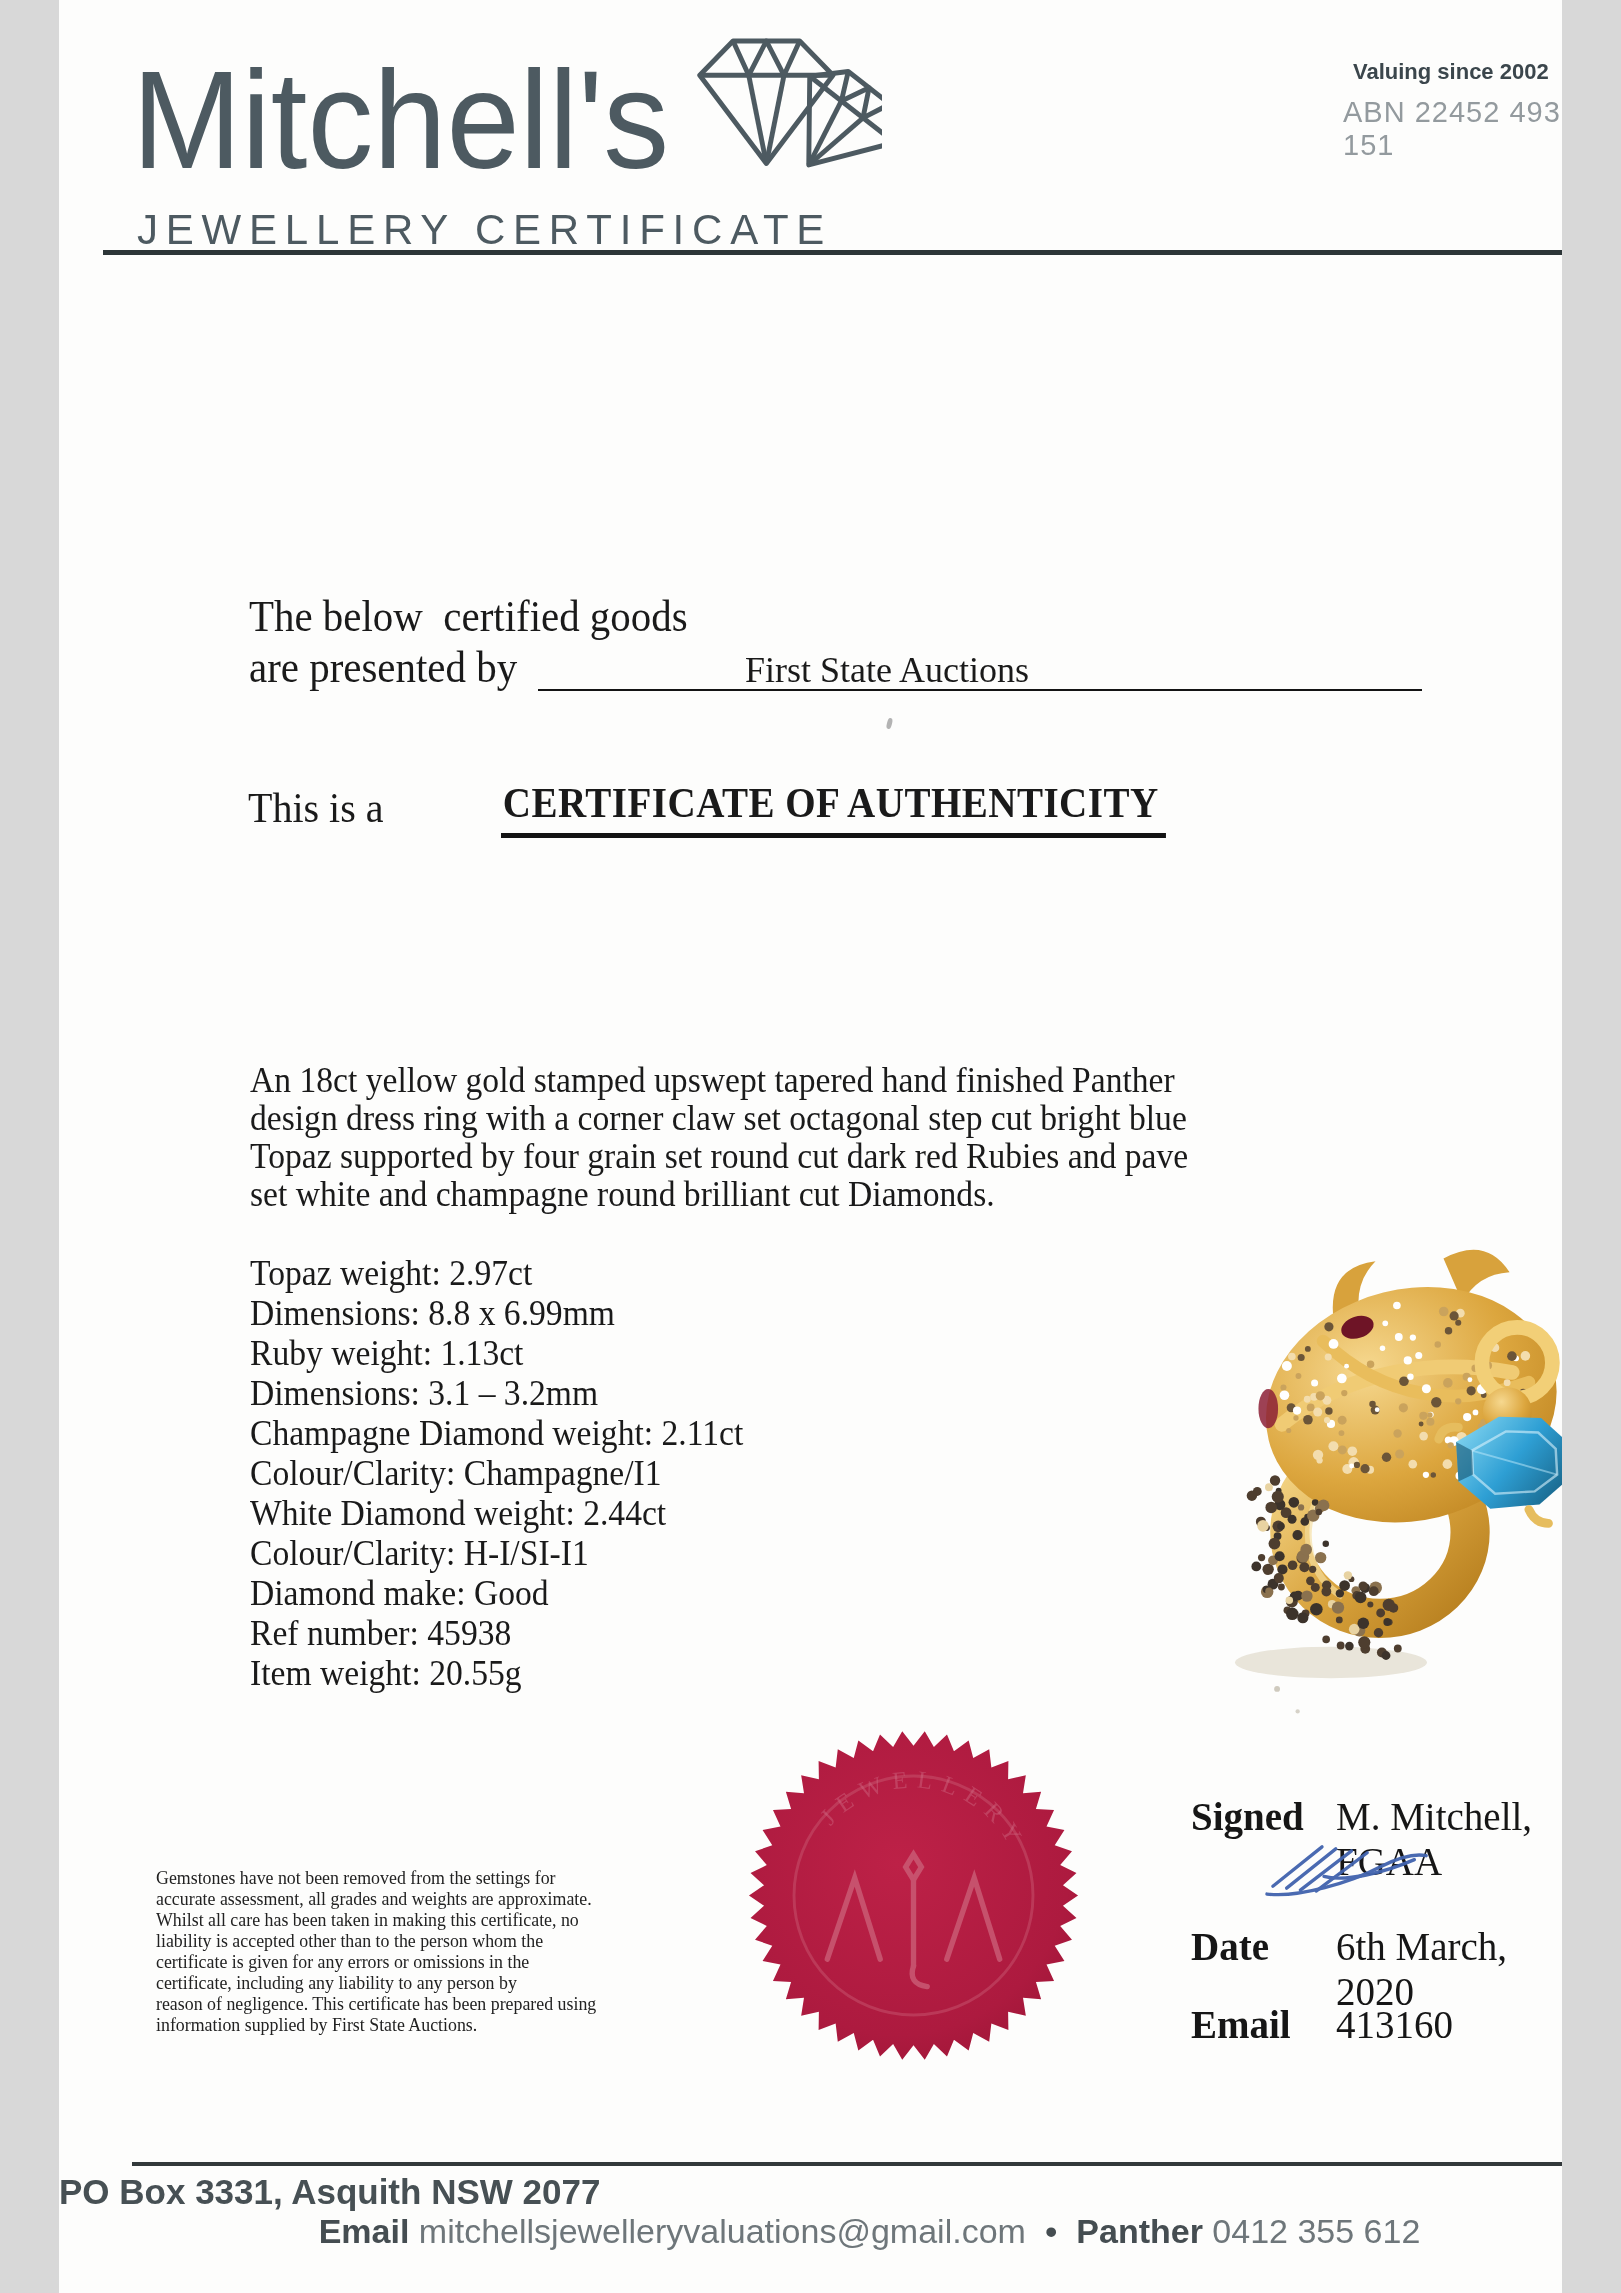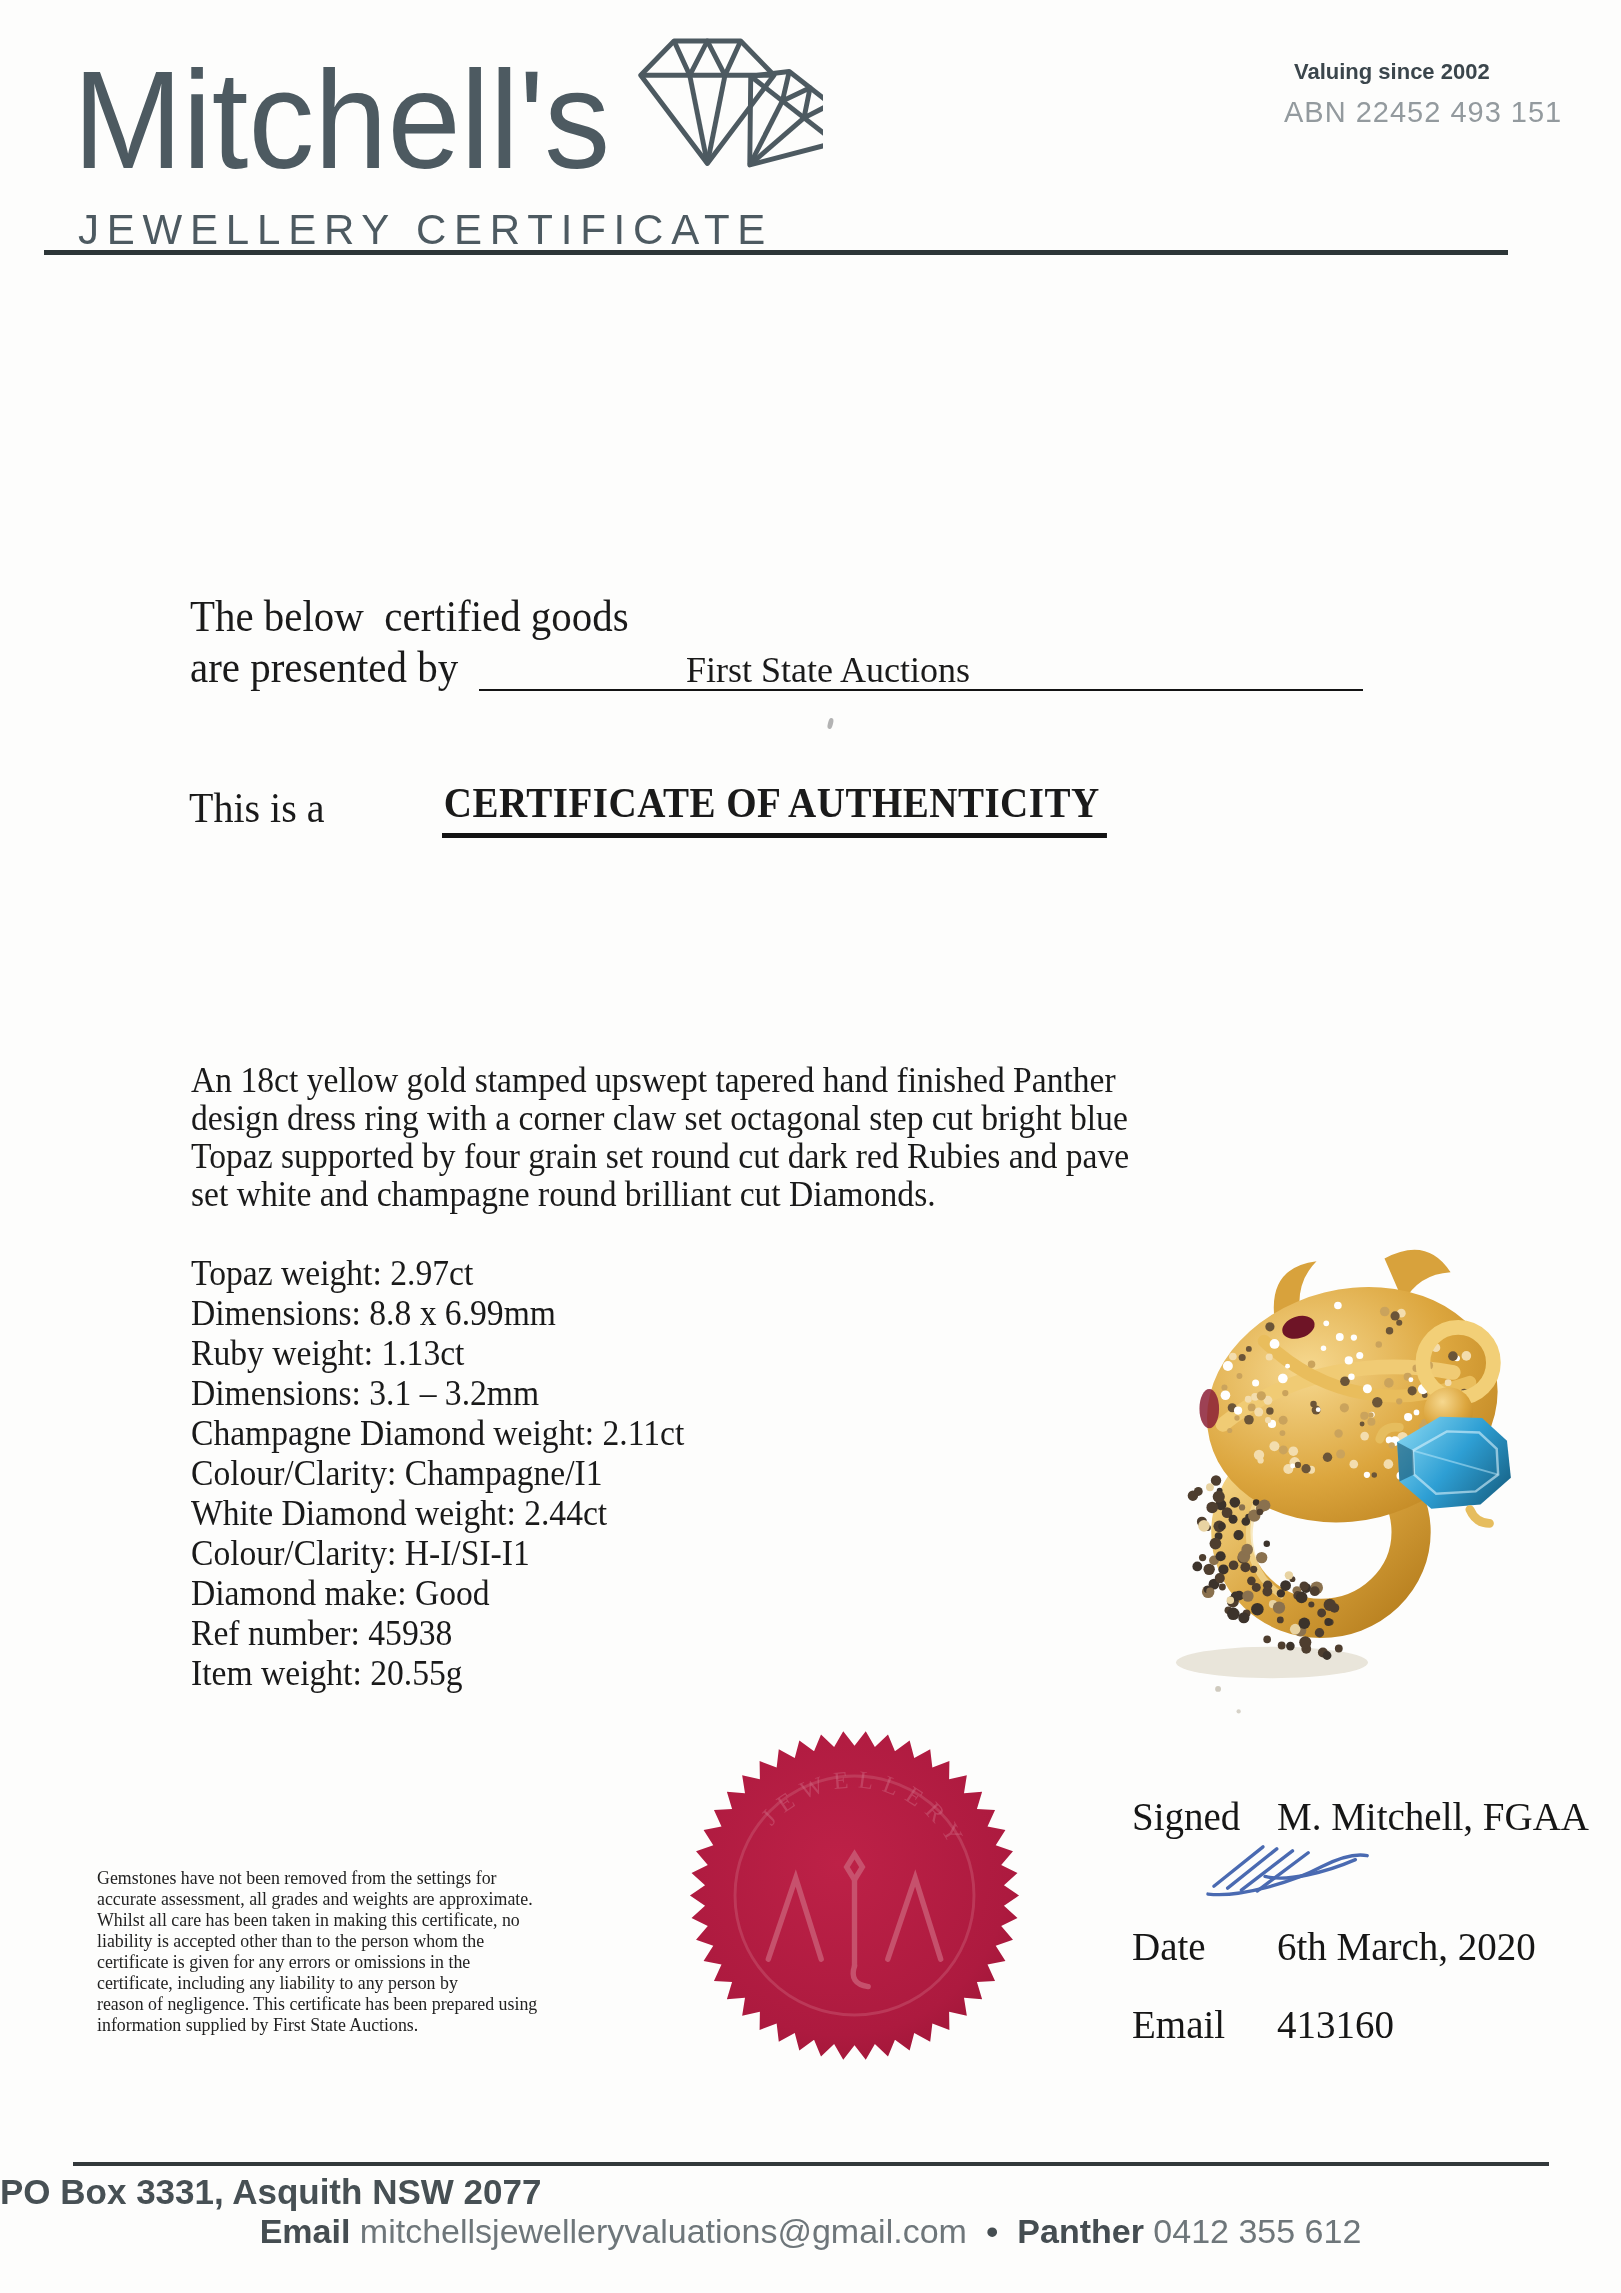--- a/index.html
+++ b/index.html
@@ -1,16 +1,16 @@
 <!DOCTYPE html>
 <html><head>
 <meta charset="utf-8">
 <style>
   html,body{margin:0;padding:0;background:#d8d8d8;}
-  .page{position:relative;width:1621px;height:2294px;margin:0 auto;background:#fdfdfc;
+  .page{position:relative;width:1503px;height:2294px;margin:0 auto;background:#fdfdfc;
         overflow:hidden;font-family:"Liberation Serif","DejaVu Serif",serif;color:#1a1a1a;}
   .abs{position:absolute;}
   .sans{font-family:"Liberation Sans","DejaVu Sans",sans-serif;}
   .sx93{transform:scaleX(.93);transform-origin:0 0;}
   .sx96{transform:scaleX(.96);transform-origin:0 0;}
 
   
   .brand-name{left:73px;top:39px;font-size:140px;color:#4d5a61;letter-spacing:0px;
               transform:scaleX(.94);transform-origin:0 0;}
   .brand-sub{left:78px;top:206px;font-size:42px;color:#4d5a61;letter-spacing:7.8px;}
@@ -36,21 +36,21 @@
   
   .desc{left:191px;top:1062px;font-size:35px;line-height:38px;}
   .specs{left:191px;top:1254px;font-size:35px;line-height:40px;}
   .disclaimer{left:97px;top:1867px;font-size:18.6px;line-height:21px;color:#222;}
 
   
   .ring{left:1125px;top:1243px;}
   .seal{left:688px;top:1729px;}
 
   
-  .s-label{font-size:39px;color:#161616;}
+  .s-label{font-size:39px;color:#161616;font-weight:bold;}
   .s-val{font-size:39px;color:#161616;}
   .row-signed-l{left:1132px;top:1794px;}
   .row-signed-v{left:1277px;top:1794px;}
   .signature{left:1206px;top:1837px;}
   .row-date-l{left:1132px;top:1924px;}
   .row-date-v{left:1277px;top:1924px;}
   .row-num-l{left:1132px;top:2002px;}
   .row-num-v{left:1277px;top:2002px;}
 
   

